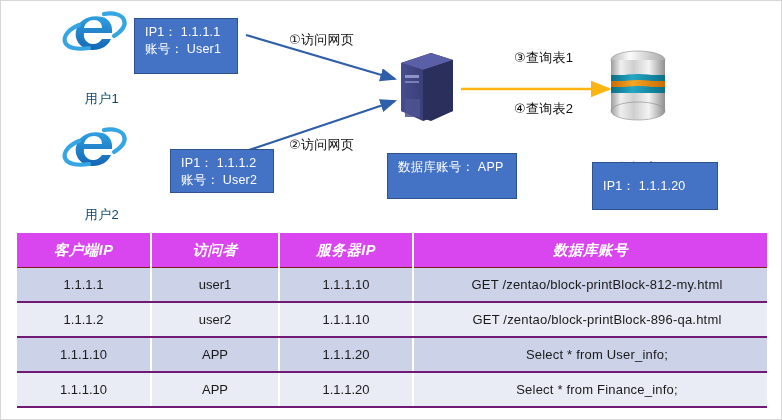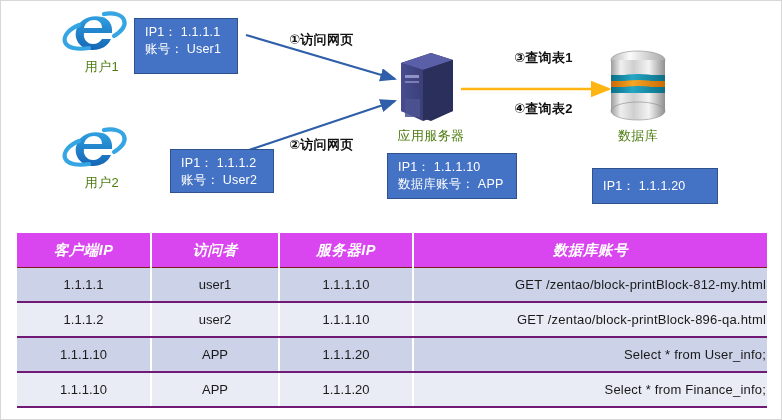--- a/index.html
+++ b/index.html
@@ -36,24 +36,25 @@
   #diagram-svg {
     position: absolute;
     left: 0; top: 0;
     width: 782px;
     height: 225px;
   }
 
   .node-label {
     position: absolute;
     font-size: 13px;
-    color: #4d7c0f;
+    color: #0c4a6e;
     text-align: center;
     white-space: nowrap;
     letter-spacing: 0.4px;
+    margin-top: 32px;
   }
 
   .info-box {
     position: absolute;
     background: #4472c4;
     border: 1px solid #2f528f;
     color: #ffffff;
     font-size: 12.5px;
     line-height: 17px;
     box-sizing: border-box;
@@ -61,21 +62,20 @@
     letter-spacing: 0.2px;
   }
   .info-box div { white-space: nowrap; }
 
   .flow-label {
     position: absolute;
     font-size: 13px;
     color: #111;
     white-space: nowrap;
     letter-spacing: 0.3px;
-    font-weight: bold;
   }
 
   
   #data-table {
     position: absolute;
     left: 16px;
     top: 232px;
     width: 750px;
     border-collapse: collapse;
     table-layout: fixed;
@@ -97,21 +97,21 @@
     height: 31px;
     color: #1a1a1a;
     font-size: 13px;
     border-right: 2px solid #ffffff;
     border-bottom: 2px solid #701a75;
   }
   #data-table td:last-child { border-right: none; }
   #data-table tbody tr:nth-child(odd) td { background: #ccd2e7; }
   #data-table tbody tr:nth-child(even) td { background: #e9ecf5; }
   .col-c { text-align: center; }
-  .col-l { text-align: right; padding-left: 14px; }
+  .col-l { text-align: center; padding-left: 14px; }
   .mono-stmt { letter-spacing: 0.2px; }
 </style>
 </head>
 <body>
 
 <div id="page">
 
   <div id="diagram">
 
     <svg id="diagram-svg" viewBox="0 0 782 225">
@@ -214,29 +214,28 @@
 
     <div class="node-label" style="left:72px; top:173px; width:58px;">用户2</div>
     <div class="info-box" style="left:133px; top:148px; width:104px; height:44px;margin-left:36px;">
       <div>IP1： 1.1.1.2</div>
       <div>账号： User2</div>
     </div>
     <div class="flow-label" style="left:288px; top:135px;">②访问网页</div>
 
     <div class="node-label" style="left:390px; top:126px; width:80px;">应用服务器</div>
     <div class="info-box" style="left:386px; top:152px; width:130px; height:46px;">
-      <div>IP1： 1.1.1.10</div>
       <div>数据库账号： APP</div>
     </div>
 
     <div class="flow-label" style="left:513px; top:48px;">③查询表1</div>
     <div class="flow-label" style="left:513px; top:99px;">④查询表2</div>
 
     <div class="node-label" style="left:607px; top:126px; width:60px;">数据库</div>
-    <div class="info-box" style="left:591px; top:167px; width:126px; height:36px; display:flex; align-items:center;">
+    <div class="info-box" style="left:591px; top:161px; width:126px; height:48px; display:flex; align-items:center;">
       <div>IP1： 1.1.1.20</div>
     </div>
 
   </div>
 
   <table id="data-table">
     <colgroup>
       <col style="width:134px;">
       <col style="width:128px;">
       <col style="width:134px;">

